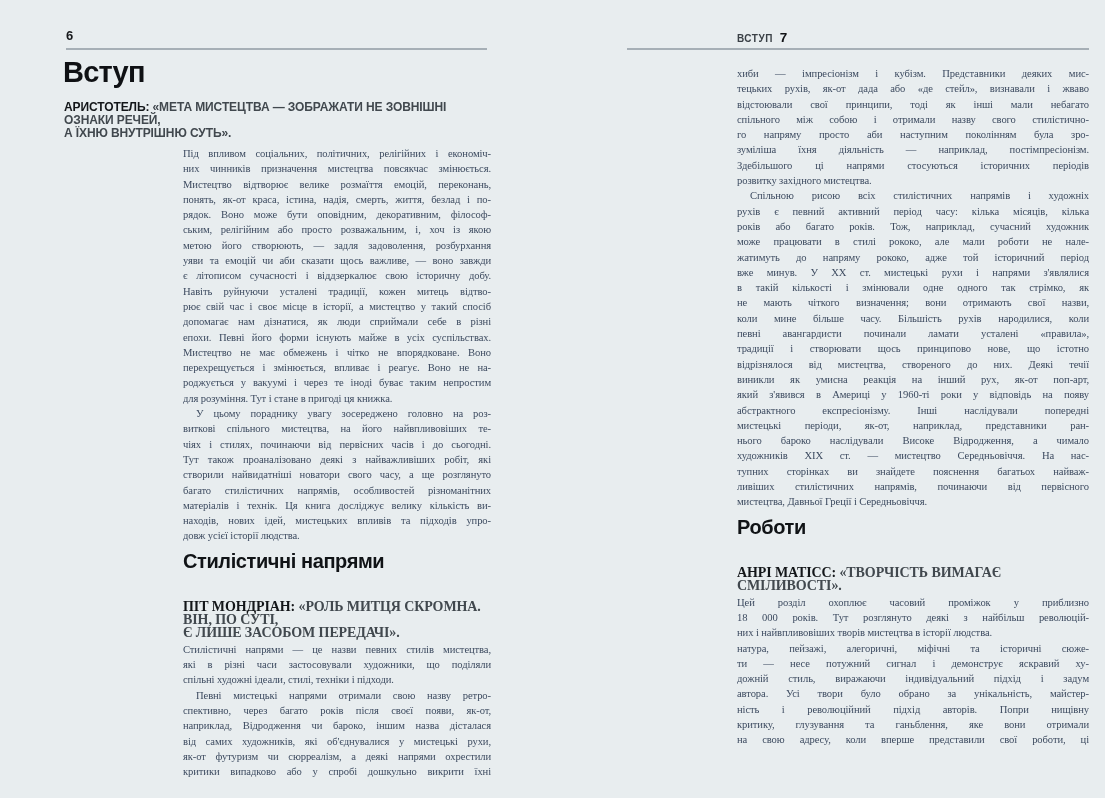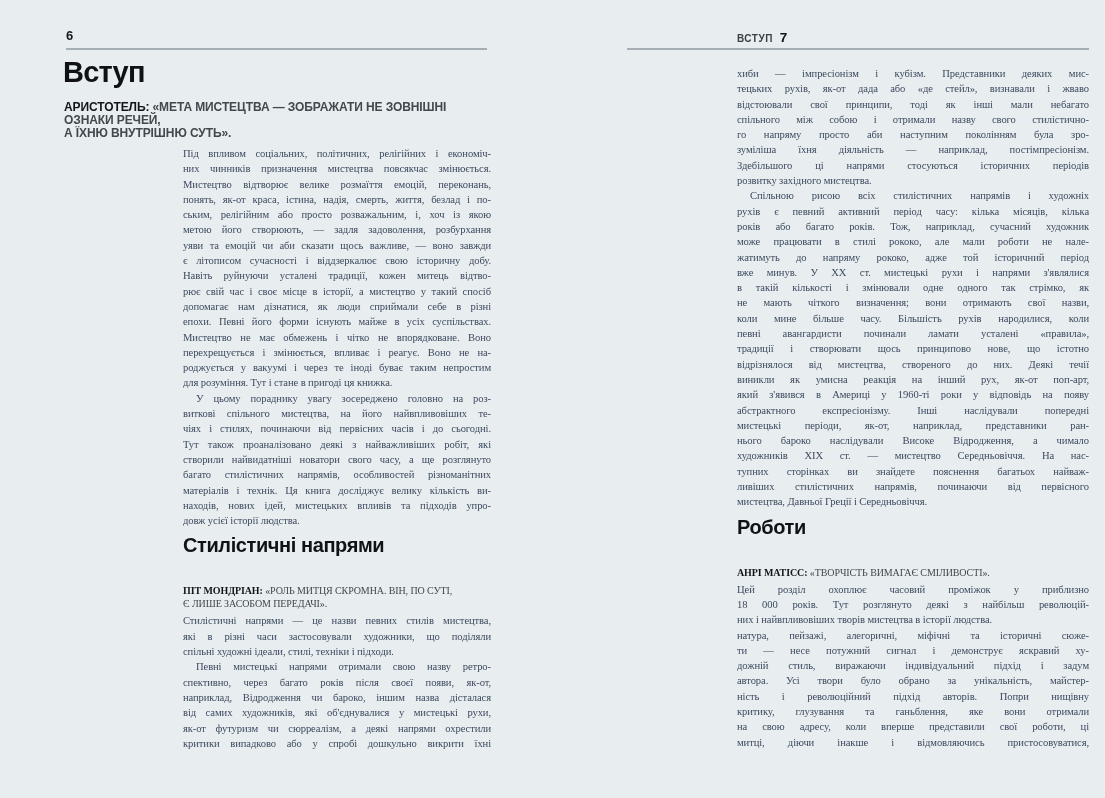--- a/index.html
+++ b/index.html
@@ -43,21 +43,21 @@
     font-size:12px;font-weight:bold;line-height:13px;
     color:#41484e;letter-spacing:-0.1px;
   }
   .qname{color:#131619;}
   h2.section-heading{
     font-size:20px;font-weight:bold;letter-spacing:-0.4px;color:#101316;
     margin:6px 0 4px 0;line-height:22px;
     font-family:"Liberation Sans","DejaVu Sans",sans-serif;
   }
   .inline-quote{
-    font-size:10px;font-weight:normal;line-height:13px;
+    font-size:14px;font-weight:bold;line-height:13px;
     color:#41484e;letter-spacing:-0.1px;margin-bottom:3px;margin-top:28px;
   }
 
   
   .body-col{
     position:absolute;
     font-family:"Liberation Serif","DejaVu Serif",serif;
     color:#3d4b60;
   }
   .body-left{left:183px;top:146px;width:308px;}
@@ -82,20 +82,21 @@
   <div class="chapter-title">Вступ</div>
 
   <div class="lead-quote"><b class="qname">АРИСТОТЕЛЬ: </b>«МЕТА МИСТЕЦТВА — ЗОБРАЖАТИ НЕ ЗОВНІШНІ ОЗНАКИ РЕЧЕЙ,<br>А ЇХНЮ ВНУТРІШНЮ СУТЬ».</div>
 
   <div class="body-col body-left">
     <div>
         <div class="line">Під впливом соціальних, політичних, релігійних і економіч-</div>
         <div class="line">них чинників призначення мистецтва повсякчас змінюється.</div>
         <div class="line">Мистецтво відтворює велике розмаїття емоцій, переконань,</div>
         <div class="line">понять, як-от краса, істина, надія, смерть, життя, безлад і по-</div>
+        <div class="line">рядок. Воно може бути оповідним, декоративним, філософ-</div>
         <div class="line">ським, релігійним або просто розважальним, і, хоч із якою</div>
         <div class="line">метою його створюють, — задля задоволення, розбурхання</div>
         <div class="line">уяви та емоцій чи аби сказати щось важливе, — воно завжди</div>
         <div class="line">є літописом сучасності і віддзеркалює свою історичну добу.</div>
         <div class="line">Навіть руйнуючи усталені традиції, кожен митець відтво-</div>
         <div class="line">рює свій час і своє місце в історії, а мистецтво у такий спосіб</div>
         <div class="line">допомагає нам дізнатися, як люди сприймали себе в різні</div>
         <div class="line">епохи. Певні його форми існують майже в усіх суспільствах.</div>
         <div class="line">Мистецтво не має обмежень і чітко не впорядковане. Воно</div>
         <div class="line">перехрещується і змінюється, впливає і реагує. Воно не на-</div>
@@ -169,17 +170,16 @@
         <div class="line">Цей розділ охоплює часовий проміжок у приблизно</div>
         <div class="line">18 000 років. Тут розглянуто деякі з найбільш революцій-</div>
         <div class="line lastline">них і найвпливовіших творів мистецтва в історії людства.</div>
         <div class="line">натура, пейзажі, алегоричні, міфічні та історичні сюже-</div>
         <div class="line">ти — несе потужний сигнал і демонструє яскравий ху-</div>
         <div class="line">дожній стиль, виражаючи індивідуальний підхід і задум</div>
         <div class="line">автора. Усі твори було обрано за унікальність, майстер-</div>
         <div class="line">ність і революційний підхід авторів. Попри нищівну</div>
         <div class="line">критику, глузування та ганьблення, яке вони отримали</div>
         <div class="line">на свою адресу, коли вперше представили свої роботи, ці</div>
-        <div class="line">митці, діючи інакше і відмовляючись пристосовуватися,</div>
       </div>
   </div>
 
 </div>
 
 </body></html>

